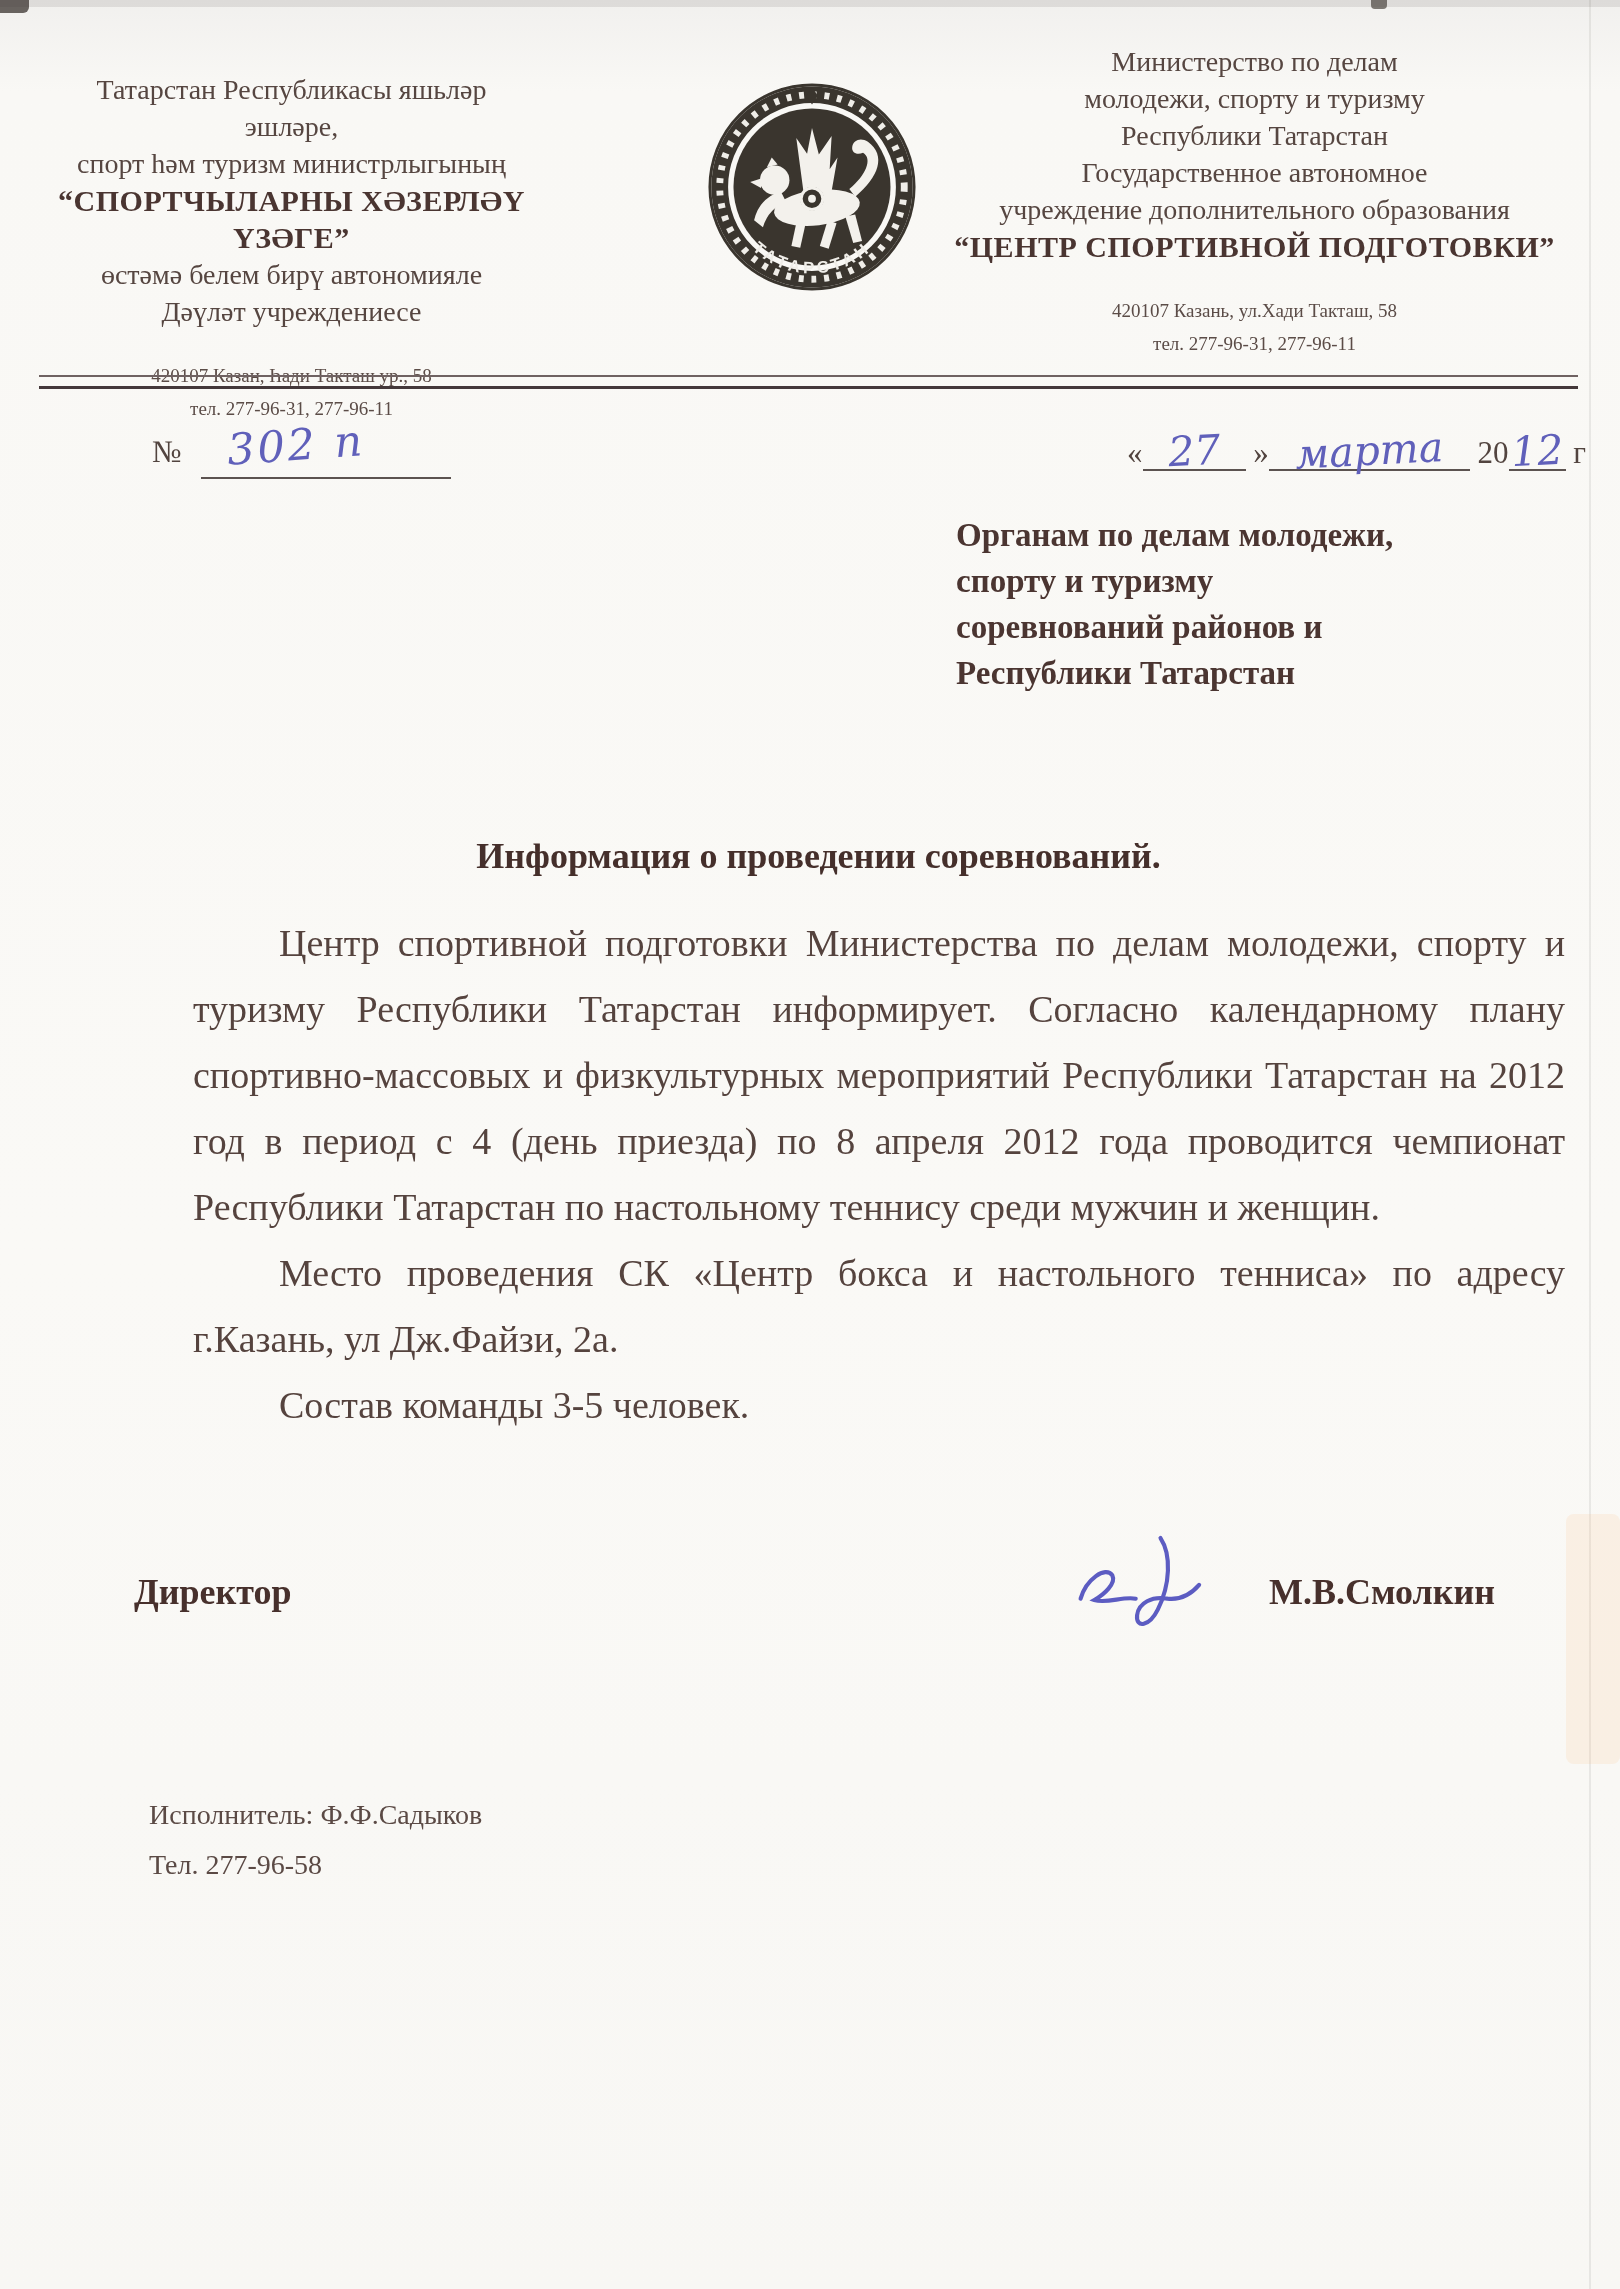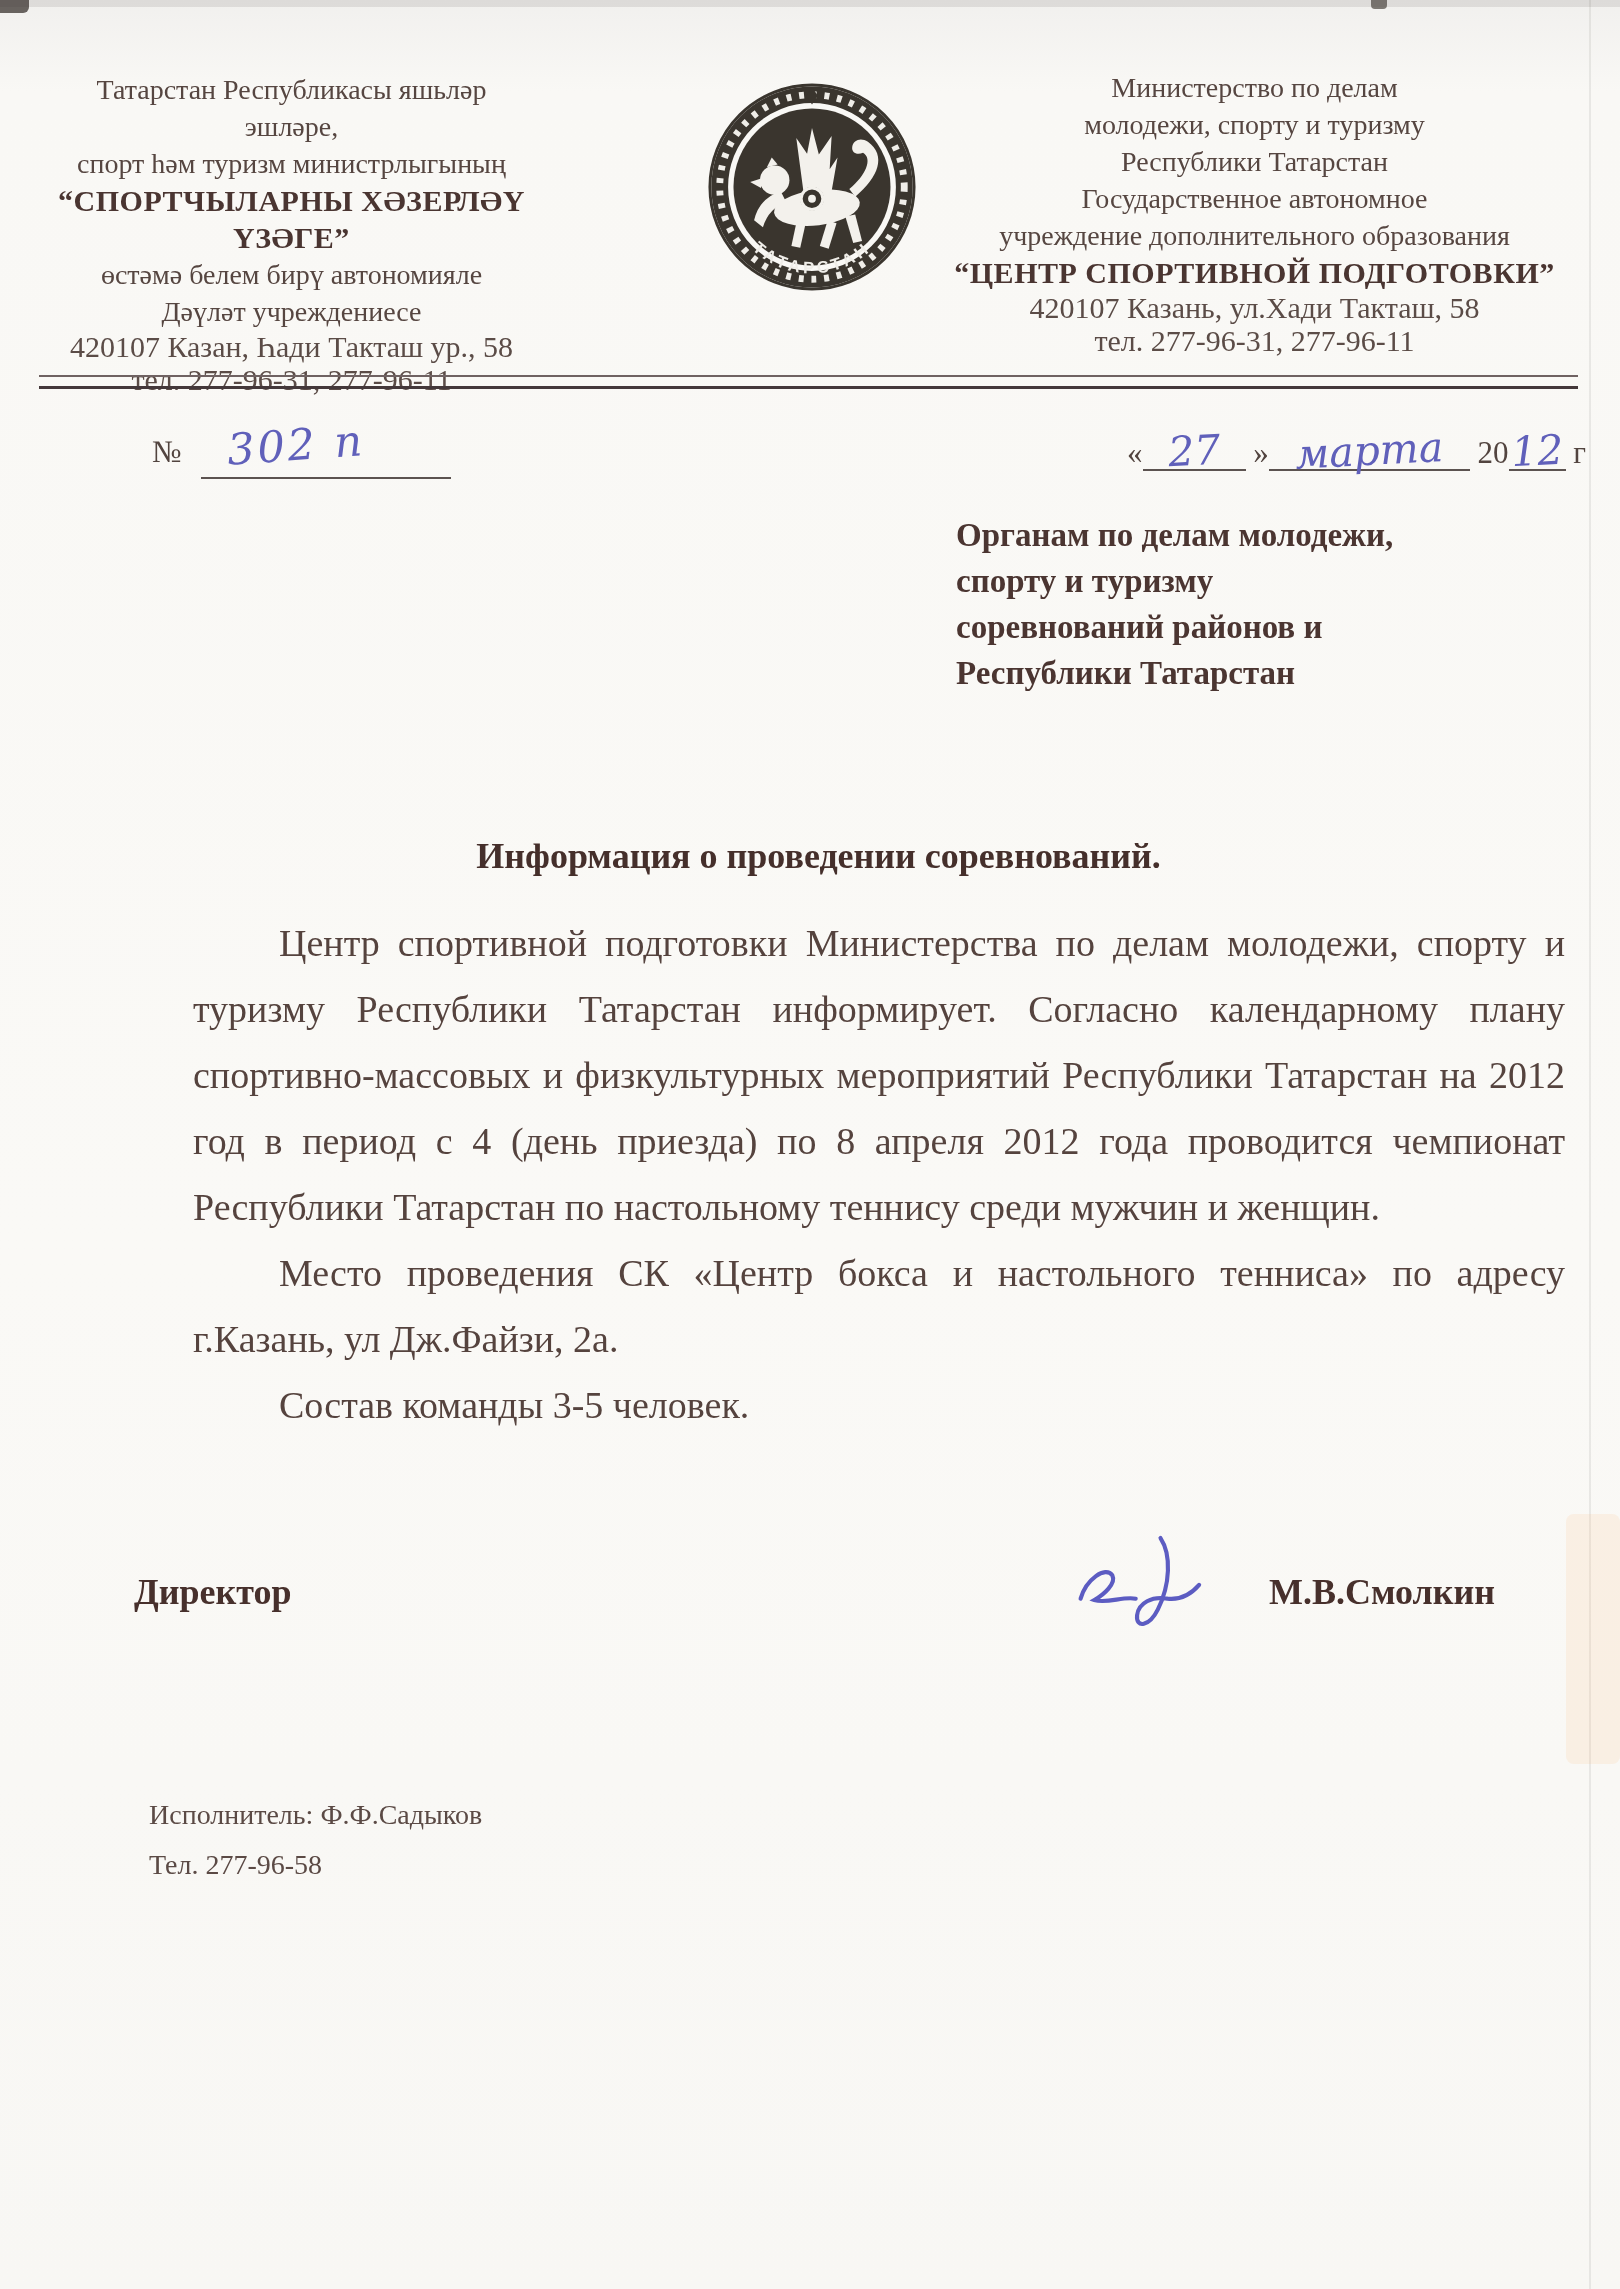--- a/index.html
+++ b/index.html
@@ -16,23 +16,23 @@
   .artifact{position:absolute;pointer-events:none;}
   .a-top-strip{left:0;top:0;width:100%;height:6.9px;background:rgba(175,172,168,0.30);}
   .a-corner-left{left:0;top:0;width:29px;height:12.7px;background:#39332f;opacity:.75;border-radius:0 0 5.9px 0;}
   .a-corner-right{left:1371px;top:0;width:15.7px;height:8.8px;background:#4a443f;opacity:.7;border-radius:0 0 3.9px 3.9px;}
   .a-edge-line{left:1589px;top:0;width:2px;height:100%;background:rgba(90,85,80,0.10);}
   .a-warm-smudge{left:1566px;top:1514px;width:54px;height:250px;background:rgba(255,186,120,0.14);border-radius:7.8px;}
 
   
   .org-block{position:absolute;text-align:center;line-height:37px;font-size:28px;color:#564641;}
   .org-left{left:54px;top:71px;width:475px;}
-  .org-right{left:926px;top:69px;width:657px;}
+  .org-right{left:926px;top:43px;width:657px;}
   .org-name{font-weight:bold;font-size:30px;color:#4a3531;letter-spacing:0.5px;}
-  .org-address{font-size:30px;line-height:33px;color:#5b4c47;}
+  .org-address{margin-top:29px;font-size:19px;line-height:33px;color:#5b4c47;}
 
   .emblem{position:absolute;left:706px;top:81px;width:212px;height:212px;}
 
   .rule{position:absolute;left:39px;top:375px;width:1539px;height:8.8px;
         border-top:2px solid #6f6262;border-bottom:3.9px solid #44383a;}
 
   
   .ref-row{position:absolute;left:0;top:420px;width:1620px;height:69px;font-size:31px;color:#52443f;}
   .ref-no{position:absolute;left:152px;top:13.7px;}
   .ref-line{position:absolute;left:201px;top:57px;width:250px;border-bottom:2.9px solid #5c5350;}

